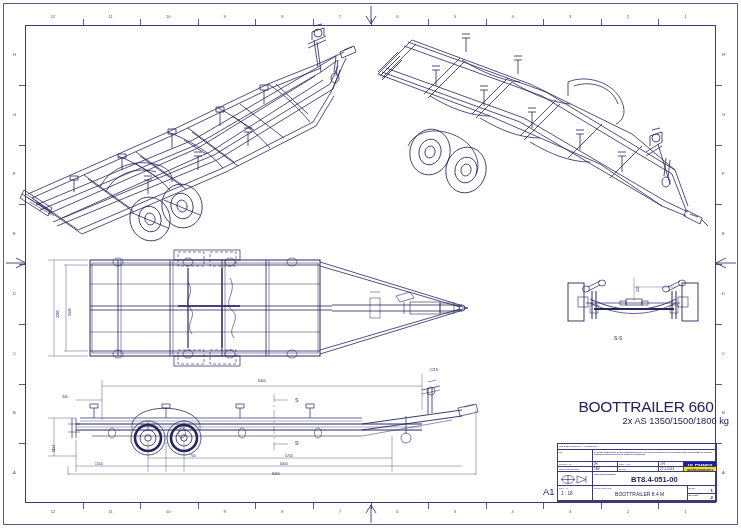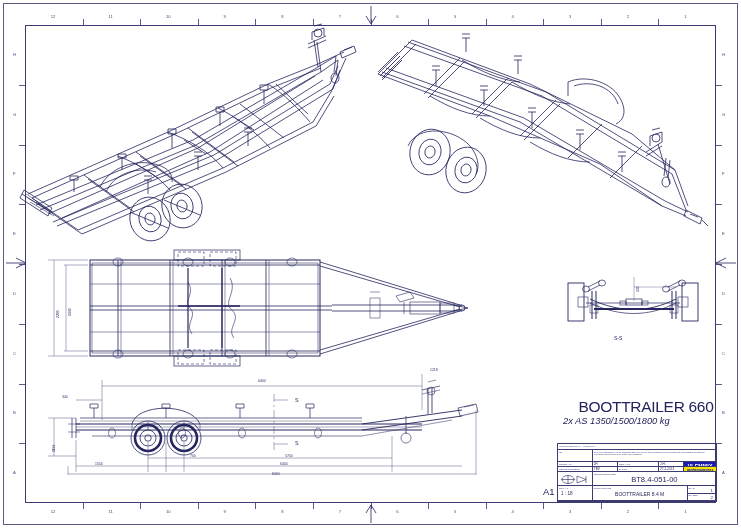--- a/index.html
+++ b/index.html
@@ -25,30 +25,30 @@
 
   
   .view{position:absolute;}
   .view svg{display:block;overflow:visible;}
 
   
   .title-main{position:absolute;left:571px;top:398px;width:150px;
       text-align:center;font-size:15.5px;letter-spacing:-.3px;
       color:#22235c;white-space:nowrap;}
   .title-sub{position:absolute;left:563px;top:416px;width:166px;
-      text-align:left;font-size:9.3px;color:#22235c;white-space:nowrap;font-style:italic;}
+      text-align:right;font-size:9.3px;color:#22235c;white-space:nowrap;}
 
   
   .tb{position:absolute;left:557px;top:443px;width:160px;height:59px;
       border:.8px solid #3b3b72;box-sizing:border-box;
       font-size:2.6px;line-height:1.15;color:#2b2b66;}
   .tb .row{display:flex;border-bottom:.6px solid #3b3b72;box-sizing:border-box;}
   .tb .cell{border-right:.6px solid #3b3b72;box-sizing:border-box;
       padding:.5px 1px;overflow:hidden;}
-  .tb .cell:last-child{border-right:none;}
+  .tb .cell:last-child{border-right:none;font-weight:bold;}
   .r1{height:6px;}
   .r2{height:12px;}
   .r3{height:5px;}
   .r4{height:5px;}
   .r5{height:14px;}
   .r6{height:15px;border-bottom:none;}
   .lbl{color:#3a3a78;font-size:2.3px;}
   .val{font-size:3.1px;color:#1f2058;}
   .logo{background:#1b1cae;color:#fff;font-weight:bold;font-size:5.2px;
       text-align:center;letter-spacing:.2px;line-height:7px;}

